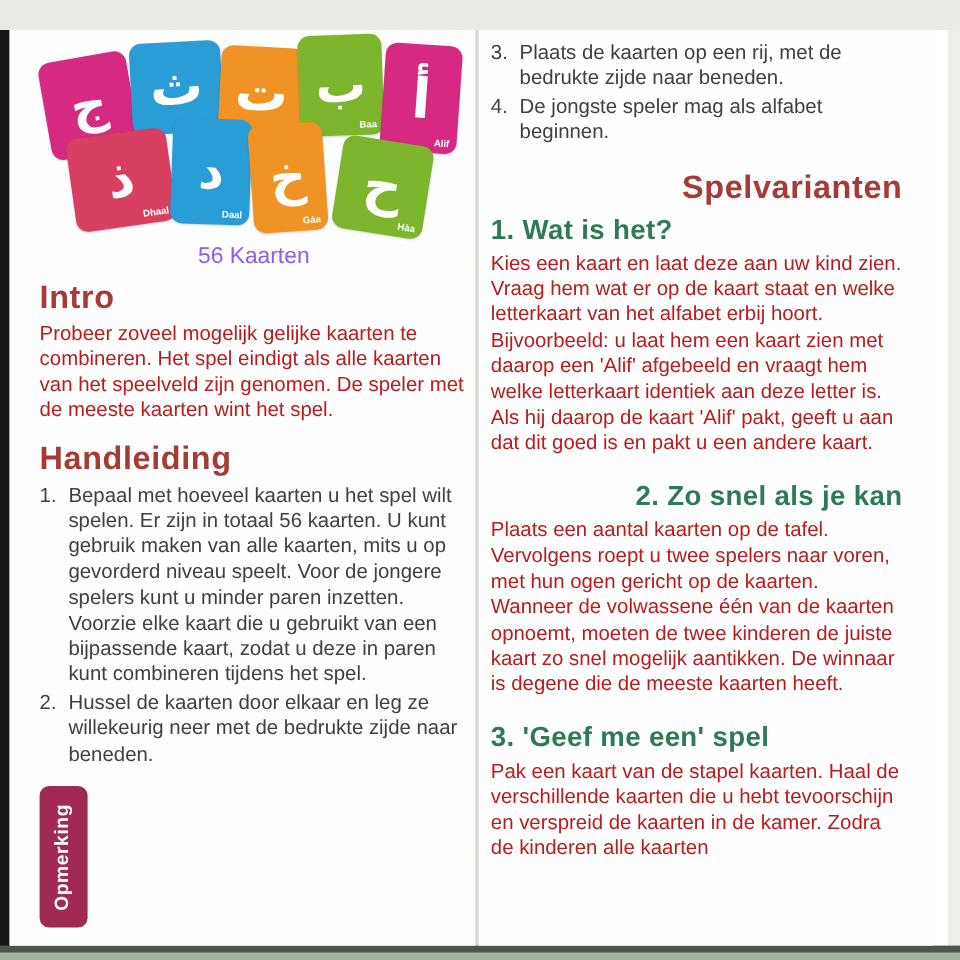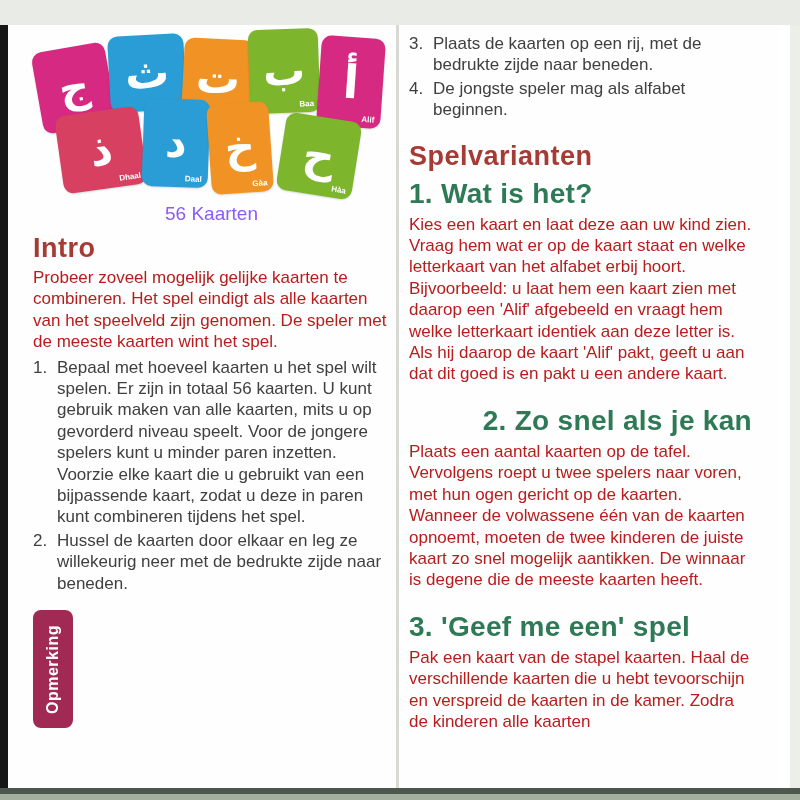--- a/index.html
+++ b/index.html
@@ -33,21 +33,21 @@
     position:absolute;right:6px;bottom:4px;color:#ffffff;
     font-size:8px;font-weight:bold;font-family:"Liberation Sans",sans-serif;
   }
   .caption{text-align:center;font-size:19px;color:#8b5cf6;margin:2px 0 0 0;}
 
   h2.red{
     color:#a63b35;font-size:27px;font-weight:bold;letter-spacing:0.5px;
     margin:8px 0 3px 0;
   }
   h3.green{
-    color:#2e7a56;font-size:28px;font-weight:bold;letter-spacing:0.3px;
+    color:#2e7a56;font-size:23px;font-weight:bold;letter-spacing:0.3px;
     margin:14px 0 4px 0;
   }
   p.body{font-size:17px;line-height:1.26;margin:0 0 2px 0;color:#b91c1c;}
 
   ol.steps{list-style:none;margin:4px 0 0 0;padding:0;}
   ol.steps li{display:flex;font-size:17px;line-height:1.26;color:#404040;margin:0 0 2px 0;}
   ol.steps .num{flex:0 0 24px;}
   ol.steps .step-text{flex:1;}
 
   
@@ -114,20 +114,21 @@
       <span class="card-letter" style="font-size:44px;">ح</span>
       <span class="card-label">Hàa</span>
     </div>
   </div>
 
   <div class="caption">56 Kaarten</div>
 
   <h2 class="red">Intro</h2>
   <p class="body">Probeer zoveel mogelijk gelijke kaarten te combineren. Het spel eindigt als alle kaarten van het speelveld zijn genomen. De speler met de meeste kaarten wint het spel.</p>
 
+  <h2 class="red" style="margin-top:14px;">Handleiding</h2>
   <ol class="steps">
     <li>
       <span class="num">1.</span>
       <span class="step-text">Bepaal met hoeveel kaarten u het spel wilt spelen. Er zijn in totaal 56 kaarten. U kunt gebruik maken van alle kaarten, mits u op gevorderd niveau speelt. Voor de jongere spelers kunt u minder paren inzetten. Voorzie elke kaart die u gebruikt van een bijpassende kaart, zodat u deze in paren kunt combineren tijdens het spel.</span>
     </li>
     <li>
       <span class="num">2.</span>
       <span class="step-text">Hussel de kaarten door elkaar en leg ze willekeurig neer met de bedrukte zijde naar beneden.</span>
     </li>
   </ol>
@@ -145,21 +146,21 @@
     <li>
       <span class="num">3.</span>
       <span class="step-text">Plaats de kaarten op een rij, met de bedrukte zijde naar beneden.</span>
     </li>
     <li>
       <span class="num">4.</span>
       <span class="step-text">De jongste speler mag als alfabet beginnen.</span>
     </li>
   </ol>
 
-  <h2 class="red" style="margin-top:20px;margin-bottom:0;">Spelvarianten</h2>
+  <h2 class="red" style="margin-top:20px;margin-bottom:0;text-align:right;">Spelvarianten</h2>
 
   <h3 class="green" style="margin-top:6px;">1. Wat is het?</h3>
   <p class="body">Kies een kaart en laat deze aan uw kind zien. Vraag hem wat er op de kaart staat en welke letterkaart van het alfabet erbij hoort. Bijvoorbeeld: u laat hem een kaart zien met daarop een 'Alif' afgebeeld en vraagt hem welke letterkaart  identiek aan deze letter is. Als hij daarop de kaart 'Alif' pakt, geeft u aan dat dit goed is en pakt u een andere kaart.</p>
 
   <h3 class="green" style="margin-top:20px;text-align:right;">2. Zo snel als je kan</h3>
   <p class="body">Plaats een aantal kaarten op de tafel. Vervolgens roept u twee spelers naar voren,  met hun ogen gericht op de kaarten. Wanneer de volwassene één van de kaarten opnoemt, moeten de twee kinderen de juiste kaart zo snel mogelijk aantikken. De winnaar is degene die de meeste kaarten heeft.</p>
 
   <h3 class="green" style="margin-top:20px;">3. 'Geef me een' spel</h3>
   <p class="body">Pak een kaart van de stapel kaarten. Haal de verschillende kaarten die u hebt tevoorschijn en verspreid de kaarten in de kamer. Zodra de kinderen alle kaarten</p>
 </div>

